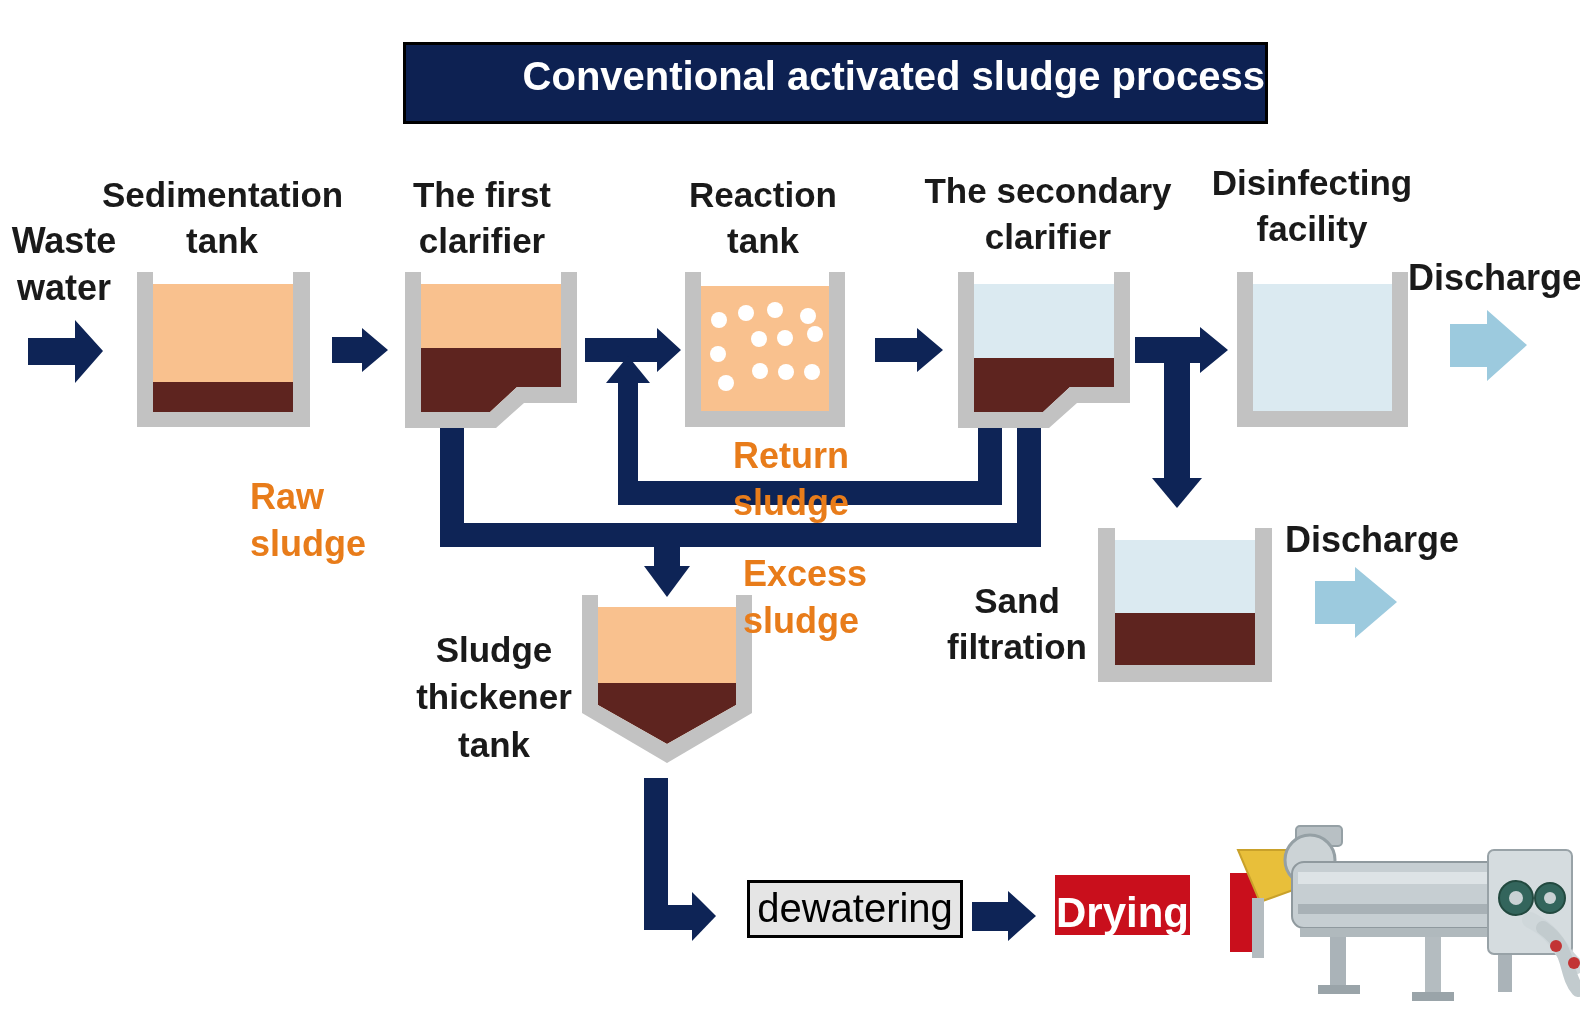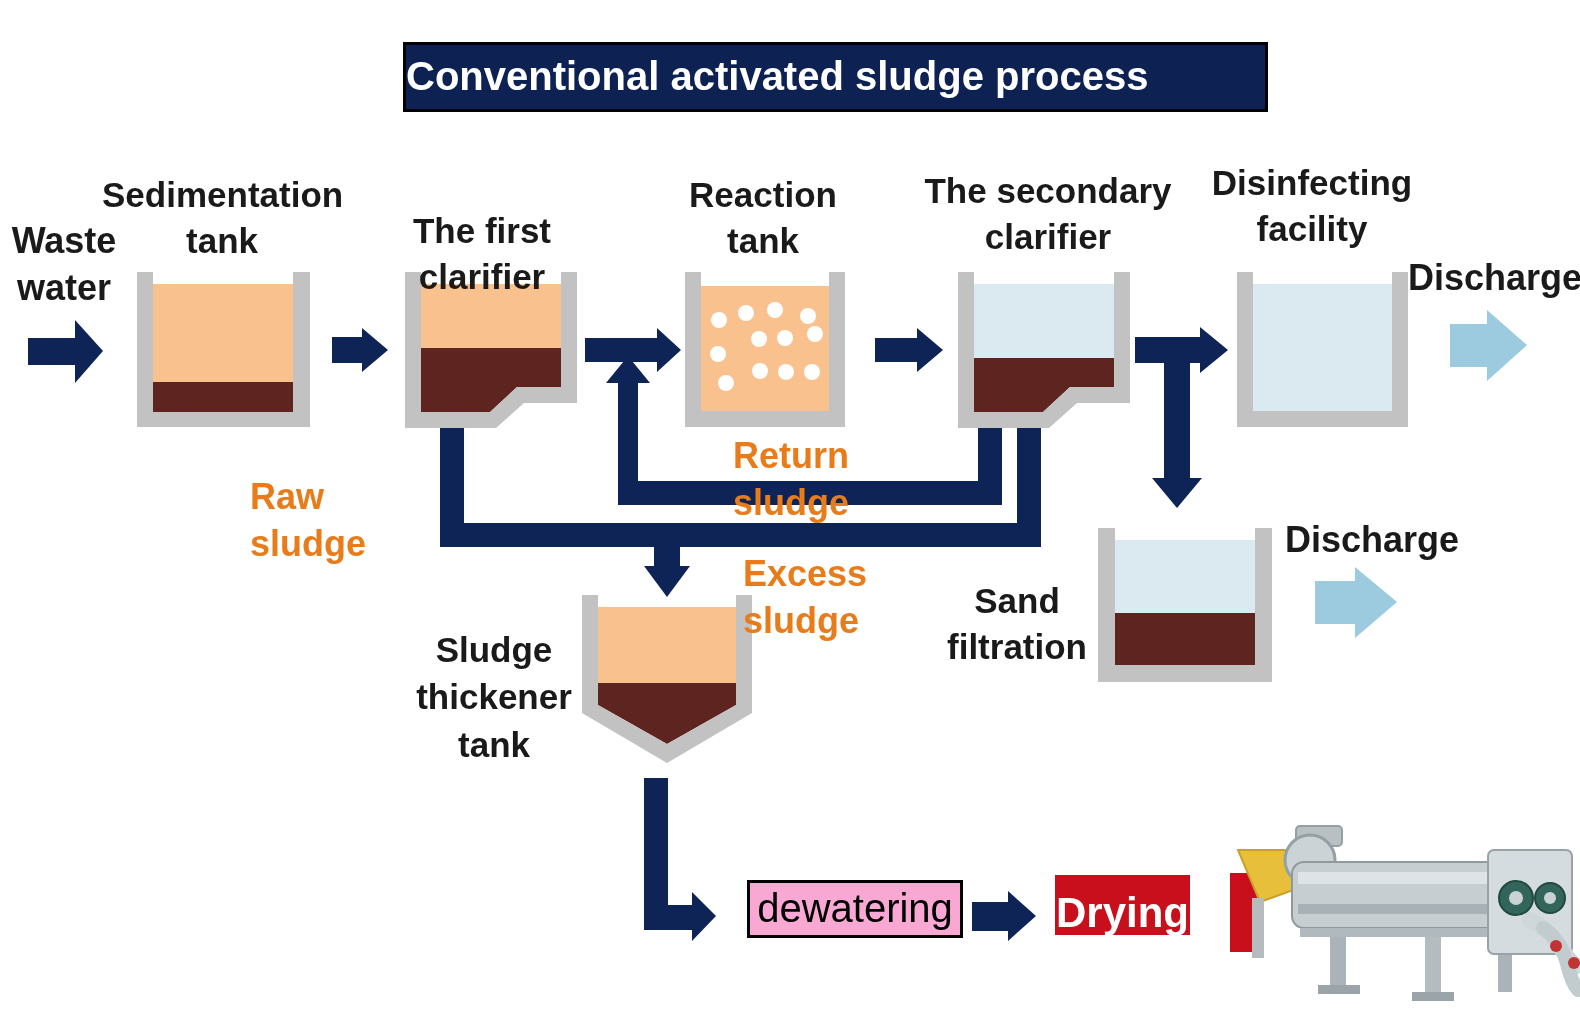--- a/index.html
+++ b/index.html
@@ -1,24 +1,24 @@
 <!DOCTYPE html>
 <html><head>
 <meta charset="utf-8">
 <style>
   html,body{margin:0;padding:0;background:#fff;}
   #stage{position:relative;width:1580px;height:1036px;background:#fff;overflow:hidden;
          font-family:"Liberation Sans",sans-serif;}
   .lbl{position:absolute;font-weight:bold;color:#1a1a1a;white-space:pre-line;line-height:1.3;}
   .center{text-align:center;}
   .orange{color:#e87c1a;}
-  #title-box{position:absolute;left:403px;top:42px;width:865px;height:70px;background:#0d2152;
+  #title-box{position:absolute;left:403px;top:42px;width:865px;height:82px;background:#0d2152;
              border:3px solid #000;box-sizing:border-box;color:#fff;font-weight:bold;font-size:40px;
-             text-align:left;line-height:62px;}
-  #dewatering-box{position:absolute;left:747px;top:880px;width:216px;height:58px;background:#f9a8d4;
+             text-align:right;line-height:62px;}
+  #dewatering-box{position:absolute;left:747px;top:880px;width:216px;height:58px;background:#e5e5e5;
                   border:3px solid #000;box-sizing:border-box;color:#000;font-weight:normal;
                   font-size:40px;text-align:center;line-height:50px;}
   #drying-box{position:absolute;left:1055px;top:875px;width:135px;height:60px;background:#c90f1c;
               color:#fff;font-weight:bold;font-size:42px;text-align:center;line-height:76px;}
   svg{position:absolute;left:0;top:0;}
 </style>
 </head>
 <body>
 
 <div id="stage">
@@ -146,21 +146,21 @@
   </svg>
 
   <div id="title-box">Conventional activated sludge process</div>
 
   <div class="lbl center" style="left:8px;top:218px;width:112px;font-size:36px;">Waste
 water</div>
 
   <div class="lbl center" style="left:102px;top:172px;width:240px;font-size:35px;text-align:center;">Sedimentation
 tank</div>
 
-  <div class="lbl center" style="left:362px;top:172px;width:240px;font-size:35px;margin-top:36px;">The first
+  <div class="lbl center" style="left:362px;top:172px;width:240px;font-size:35px;">The first
 clarifier</div>
 
   <div class="lbl center" style="left:643px;top:172px;width:240px;font-size:35px;">Reaction
 tank</div>
 
   <div class="lbl center" style="left:913px;top:168px;width:270px;font-size:35px;">The secondary
 clarifier</div>
 
   <div class="lbl center" style="left:1192px;top:160px;width:240px;font-size:35px;">Disinfecting
 facility</div>

